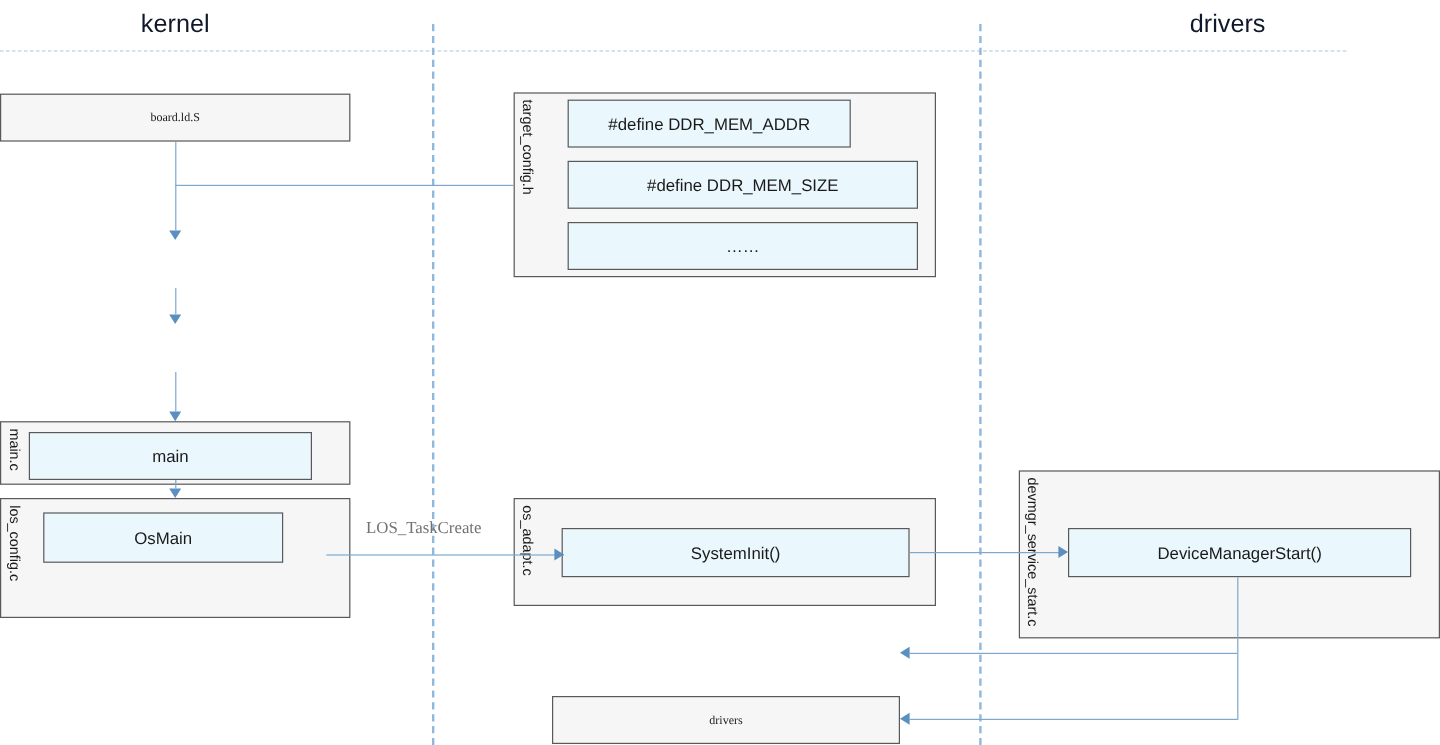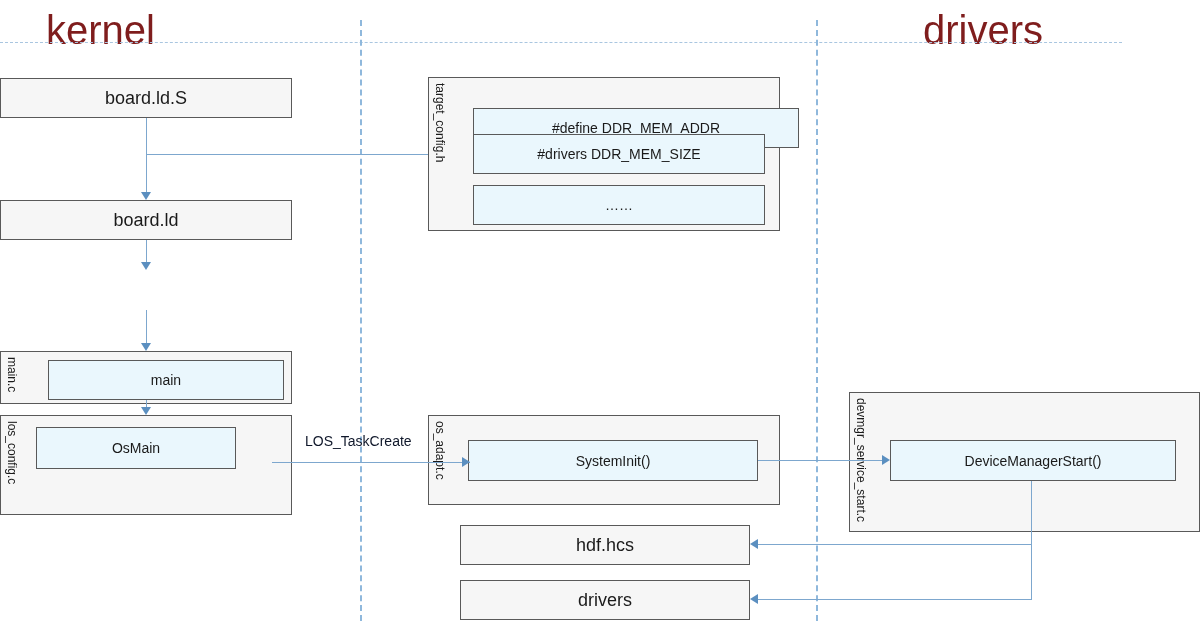--- a/index.html
+++ b/index.html
@@ -12,22 +12,23 @@
     width: 1200px;
     height: 621px;
     background: #ffffff;
     font-family: "Liberation Sans", sans-serif;
     overflow: hidden;
   }
 
   
   .col-title {
     position: absolute;
-    font-size: 40px;
-    color: #7f1d1d;
+    font-size: 21px;
+    color: #0f172a;
+    text-align: center;
     line-height: 1;
     white-space: nowrap;
   }
 
   
   .hdivider {
     position: absolute;
     height: 0;
     border-top: 1px dashed #a9c6e0;
   }
@@ -39,23 +40,24 @@
 
   
   .node {
     position: absolute;
     box-sizing: border-box;
     border: 1px solid #595959;
     background: #f6f6f6;
     display: flex;
     align-items: center;
     justify-content: center;
-    font-size: 18px;
+    font-size: 10px;
     color: #1a1a1a;
     white-space: nowrap;
+    font-family: Liberation Serif, serif;
   }
 
   
   .group {
     position: absolute;
     box-sizing: border-box;
     border: 1px solid #595959;
     background: #f6f6f6;
   }
   .group-label {
@@ -111,64 +113,63 @@
   .arrow-left {
     position: absolute;
     width: 0; height: 0;
     border-top: 5px solid transparent;
     border-bottom: 5px solid transparent;
     border-right: 8px solid #5b8fc0;
   }
   .edge-label {
     position: absolute;
     font-size: 14px;
-    color: #0f172a;
-    white-space: nowrap;
+    color: #737373;
+    white-space: nowrap;
+    font-family: Liberation Serif, serif;
   }
 </style>
 </head>
 <body>
 
 <div id="canvas">
 
   <div class="col-title" style="left:46px; top:10px; width:200px;">kernel</div>
   <div class="col-title" style="left:923px; top:10px; width:200px;">drivers</div>
 
   <div class="hdivider" style="left:0px; top:42px; width:1122px;"></div>
   <div class="vdivider" style="left:360px; top:20px; height:601px;"></div>
   <div class="vdivider" style="left:816px; top:20px; height:601px;"></div>
 
   <div class="node" style="left:0px; top:78px; width:292px; height:40px;">board.ld.S</div>
 
-  <div class="node" style="left:0px; top:200px; width:292px; height:40px;">board.ld</div>
 
 
   <div class="group" style="left:0px; top:351px; width:292px; height:53px;">
     <div class="group-label" style="left:18px; top:5px;">main.c</div>
   </div>
-  <div class="inner" style="left:48px; top:360px; width:236px; height:40px;">main</div>
+  <div class="inner" style="left:24px; top:360px; width:236px; height:40px;">main</div>
 
   <div class="group" style="left:0px; top:415px; width:292px; height:100px;">
     <div class="group-label" style="left:18px; top:5px;">los_config.c</div>
   </div>
   <div class="inner" style="left:36px; top:427px; width:200px; height:42px;">OsMain</div>
 
   <div class="group" style="left:428px; top:77px; width:352px; height:154px;">
     <div class="group-label" style="left:18px; top:5px;">target_config.h</div>
   </div>
-  <div class="inner" style="left:473px; top:83px; width:326px; height:40px;margin-top:25px;">#define DDR_MEM_ADDR</div>
-  <div class="inner" style="left:473px; top:134px; width:292px; height:40px;">#drivers DDR_MEM_SIZE</div>
+  <div class="inner" style="left:473px; top:83px; width:236px; height:40px;">#define DDR_MEM_ADDR</div>
+  <div class="inner" style="left:473px; top:134px; width:292px; height:40px;">#define DDR_MEM_SIZE</div>
   <div class="inner" style="left:473px; top:185px; width:292px; height:40px;">……</div>
 
   <div class="group" style="left:428px; top:415px; width:352px; height:90px;">
     <div class="group-label" style="left:18px; top:5px;">os_adapt.c</div>
   </div>
   <div class="inner" style="left:468px; top:440px; width:290px; height:41px;">SystemInit()</div>
 
-  <div class="node" style="left:460px; top:525px; width:290px; height:40px;">hdf.hcs</div>
   <div class="node" style="left:460px; top:580px; width:290px; height:40px;">drivers</div>
 
   <div class="group" style="left:849px; top:392px; width:351px; height:140px;">
     <div class="group-label" style="left:18px; top:5px;">devmgr_service_start.c</div>
   </div>
   <div class="inner" style="left:890px; top:440px; width:286px; height:41px;">DeviceManagerStart()</div>
 
   <div class="conn-v" style="left:146px; top:118px; height:74px;"></div>
   <div class="arrow-down" style="left:141px; top:192px;"></div>
 

